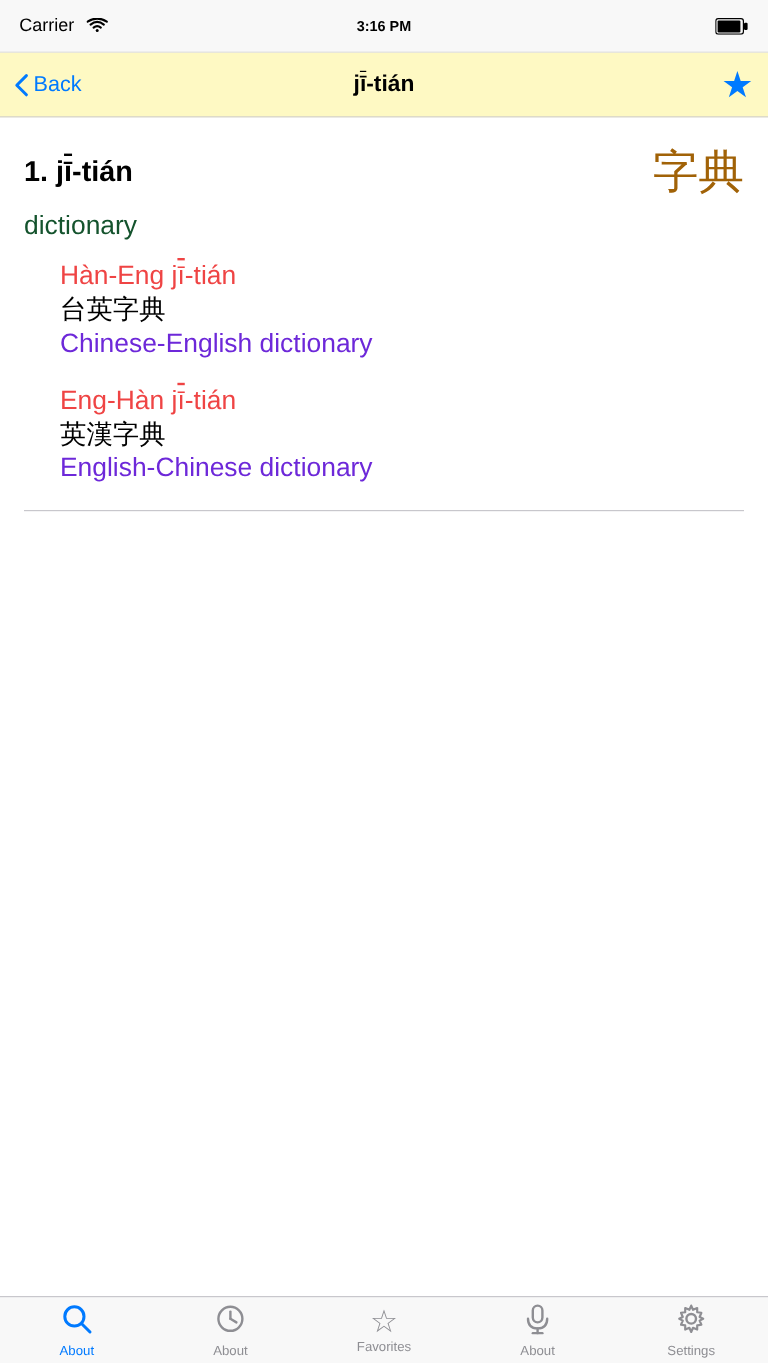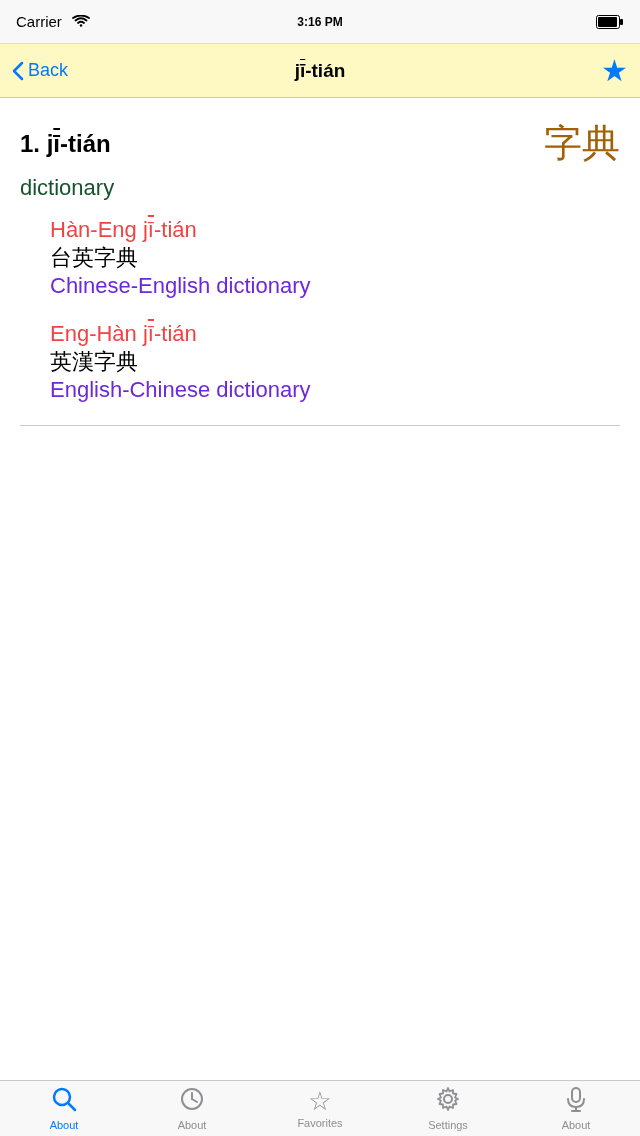--- a/index.html
+++ b/index.html
@@ -254,33 +254,33 @@
   </div>
 
   <div class="tab-item">
     <span class="tab-icon" style="color:#8e8e93; font-size:26px;">☆</span>
     <span class="tab-label">Favorites</span>
   </div>
 
   <div class="tab-item">
     <span class="tab-icon">
       <svg width="26" height="26" viewBox="0 0 26 26" fill="none">
-        <circle cx="13" cy="13" r="4" stroke="#8e8e93" stroke-width="2"></circle>
-        <path d="M13 2 L14.5 5.5 L18 4 L18 7.5 L21.5 8 L20 11.5 L23 13 L20 14.5 L21.5 18 L18 18.5 L18 22 L14.5 20.5 L13 24 L11.5 20.5 L8 22 L8 18.5 L4.5 18 L6 14.5 L3 13 L6 11.5 L4.5 8 L8 7.5 L8 4 L11.5 5.5 Z" stroke="#8e8e93" stroke-width="1.8" fill="none" stroke-linejoin="round"></path>
-      </svg>
-    </span>
-    <span class="tab-label">Settings</span>
-  </div>
-
-  <div class="tab-item">
-    <span class="tab-icon">
-      <svg width="26" height="26" viewBox="0 0 26 26" fill="none">
 
         <rect x="9" y="2" width="8" height="14" rx="4" stroke="#8e8e93" stroke-width="2" fill="none"></rect>
         <path d="M5 13 Q5 21 13 21 Q21 21 21 13" stroke="#8e8e93" stroke-width="2" fill="none" stroke-linecap="round"></path>
         <line x1="13" y1="21" x2="13" y2="25" stroke="#8e8e93" stroke-width="2" stroke-linecap="round"></line>
         <line x1="9" y1="25" x2="17" y2="25" stroke="#8e8e93" stroke-width="2" stroke-linecap="round"></line>
       </svg>
     </span>
     <span class="tab-label">About</span>
   </div>
 
+  <div class="tab-item">
+    <span class="tab-icon">
+      <svg width="26" height="26" viewBox="0 0 26 26" fill="none">
+        <circle cx="13" cy="13" r="4" stroke="#8e8e93" stroke-width="2"></circle>
+        <path d="M13 2 L14.5 5.5 L18 4 L18 7.5 L21.5 8 L20 11.5 L23 13 L20 14.5 L21.5 18 L18 18.5 L18 22 L14.5 20.5 L13 24 L11.5 20.5 L8 22 L8 18.5 L4.5 18 L6 14.5 L3 13 L6 11.5 L4.5 8 L8 7.5 L8 4 L11.5 5.5 Z" stroke="#8e8e93" stroke-width="1.8" fill="none" stroke-linejoin="round"></path>
+      </svg>
+    </span>
+    <span class="tab-label">Settings</span>
+  </div>
+
 </div>
 
 </body></html>

